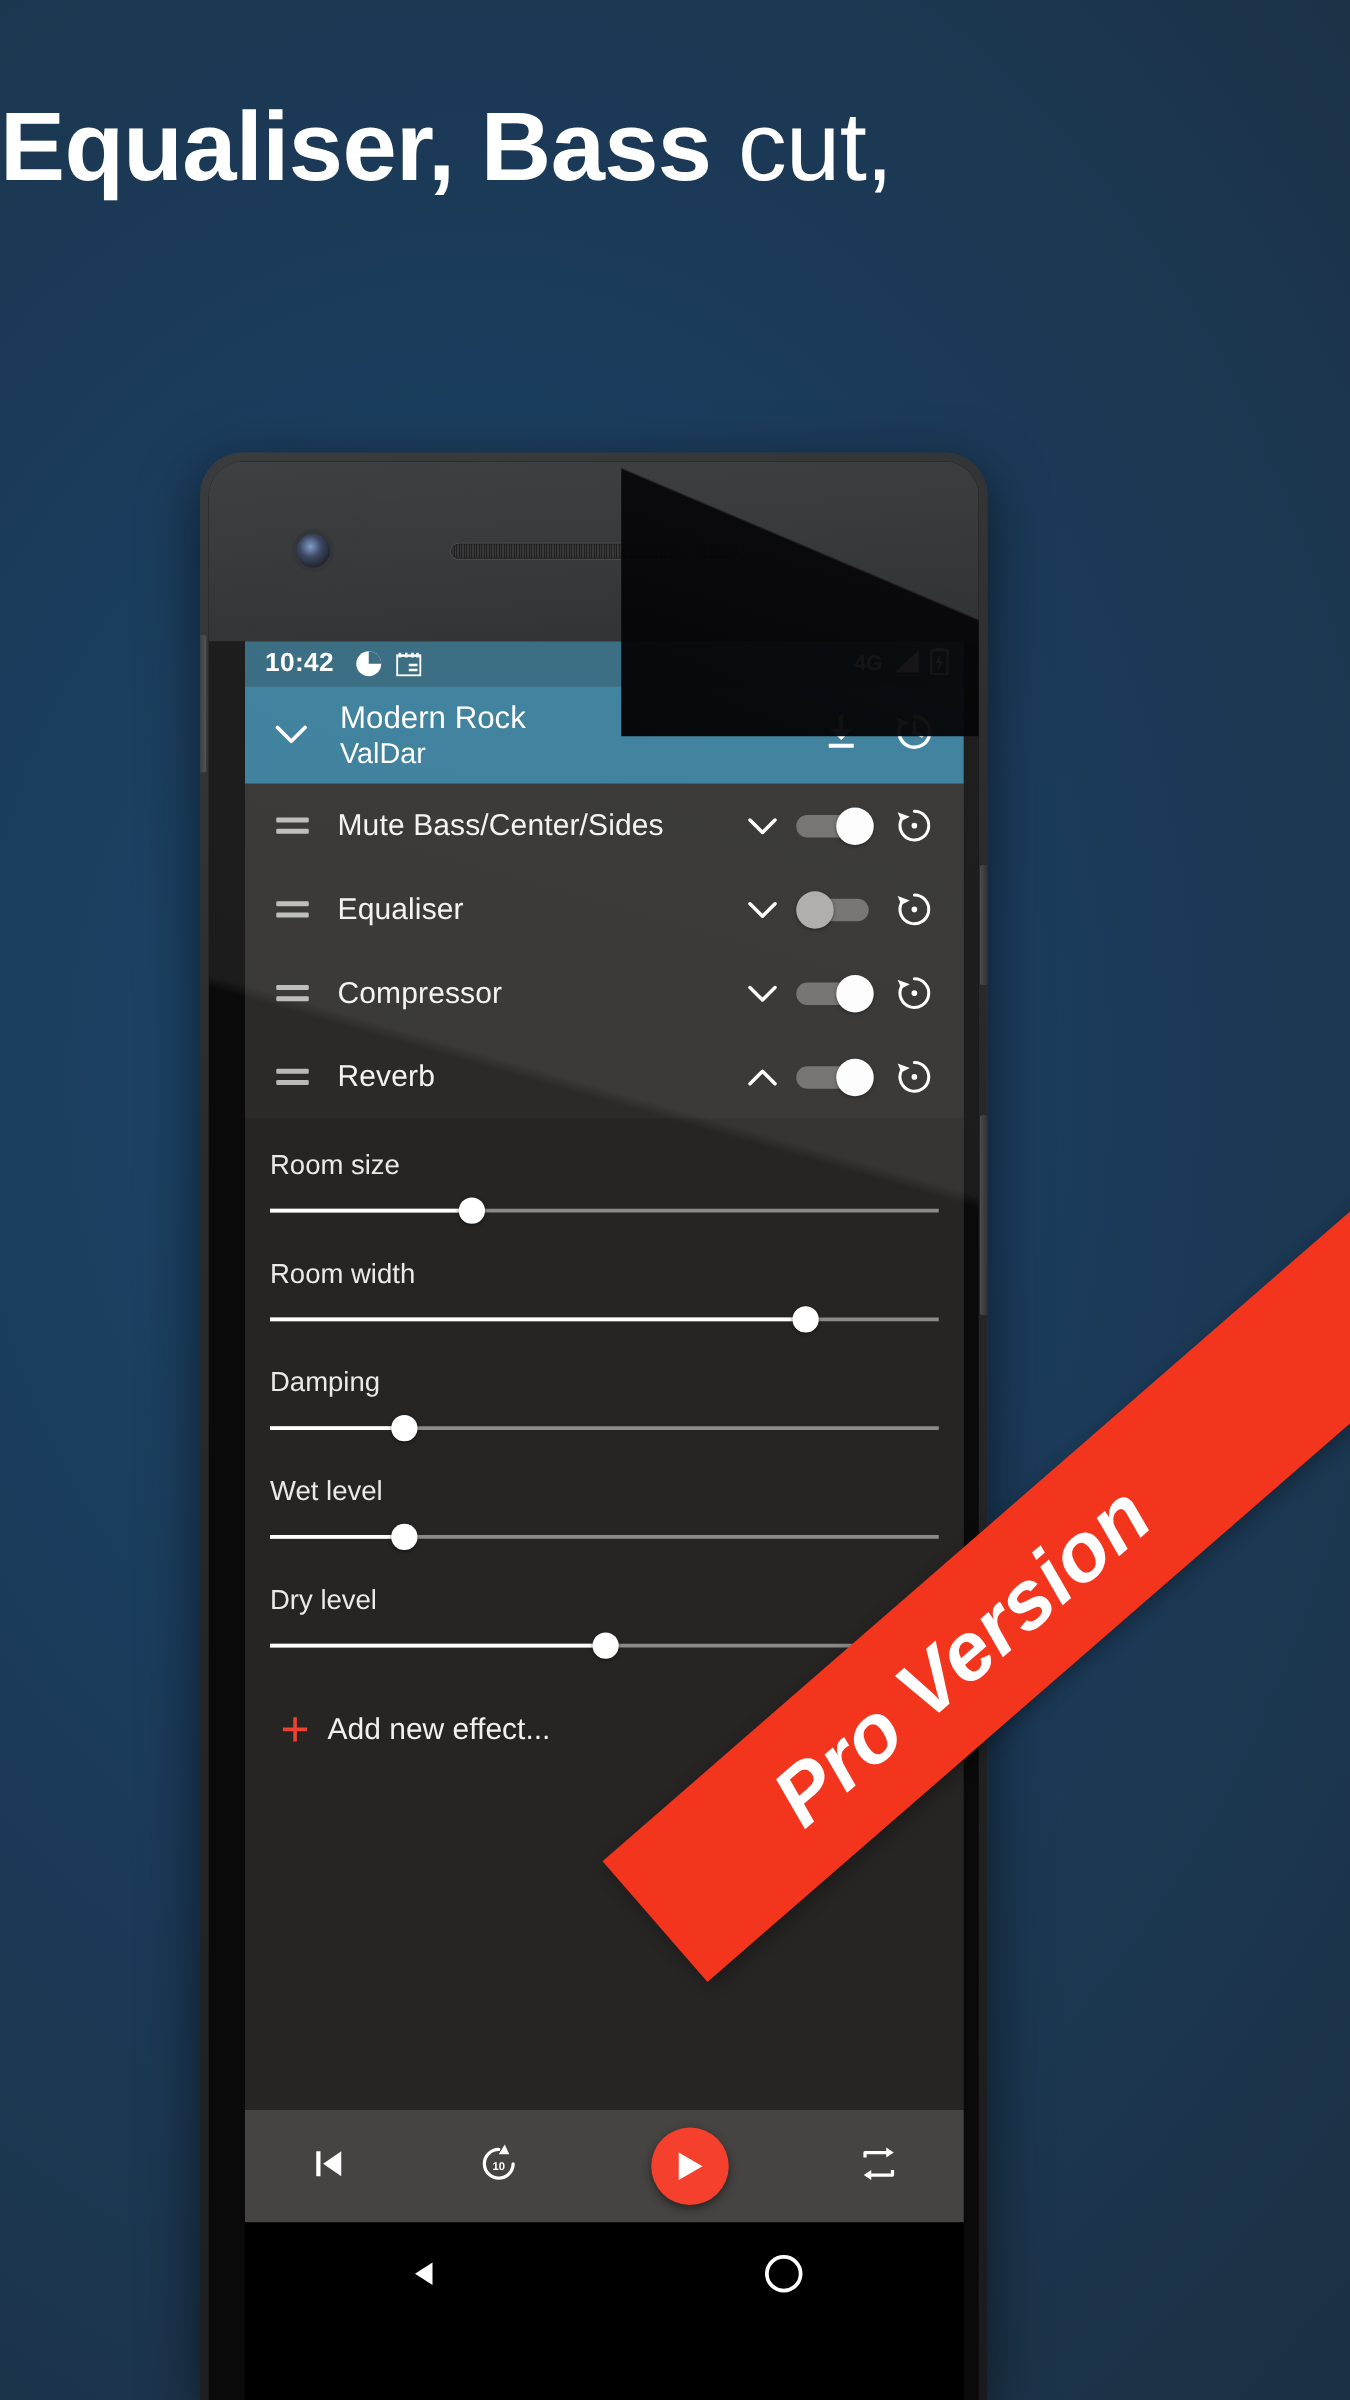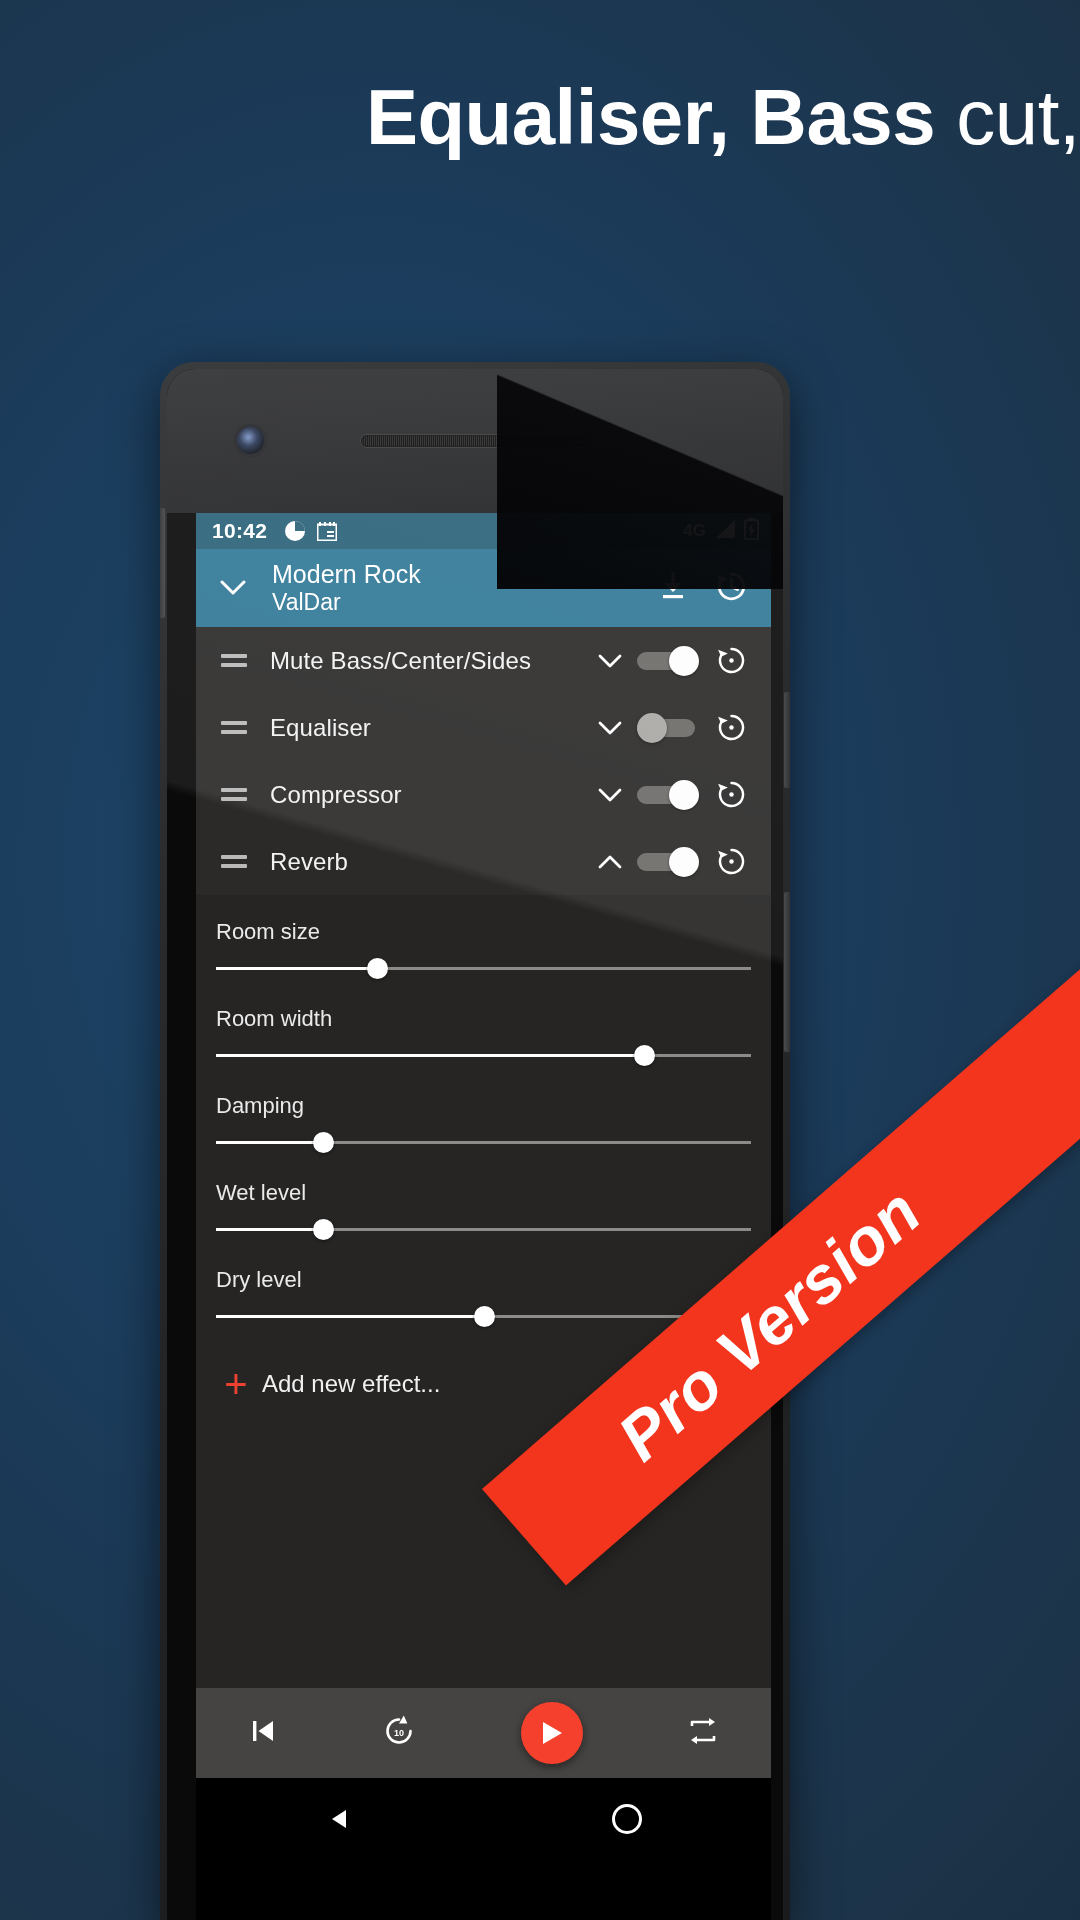--- a/index.html
+++ b/index.html
@@ -10,21 +10,21 @@
   }
   body {
     background: radial-gradient(ellipse 120% 90% at 35% 45%, #1e486c 0%, #1b3b5a 38%, #1c344a 68%, #17293a 100%);
     position: relative;
   }
 
   
   .headline {
     position: absolute;
     top: 78px; left: 0; width: 1080px;
-    text-align: right;
+    text-align: left;
     color: #ffffff;
     line-height: 1.02;
   }
   .headline-line { display: block; font-size: 78px; letter-spacing: -0.5px; white-space: nowrap; }
   .hl-bold { font-weight: 700; }
   .hl-light { font-weight: 300; }
 
   
   .phone {
     position: absolute;

